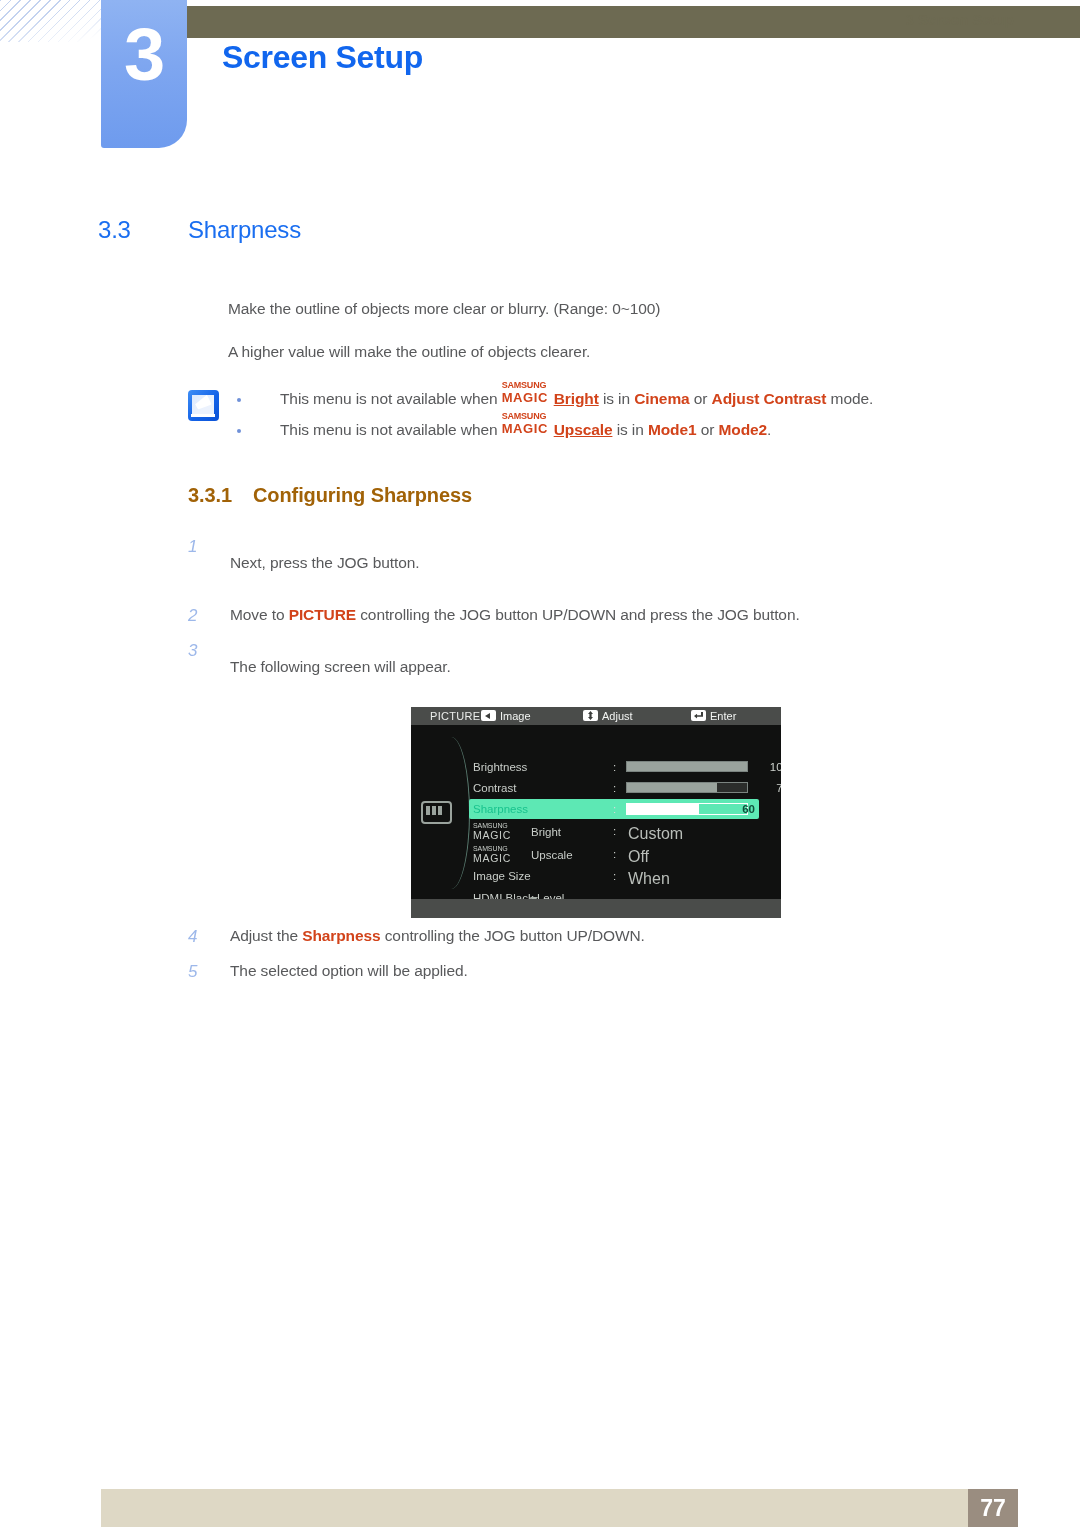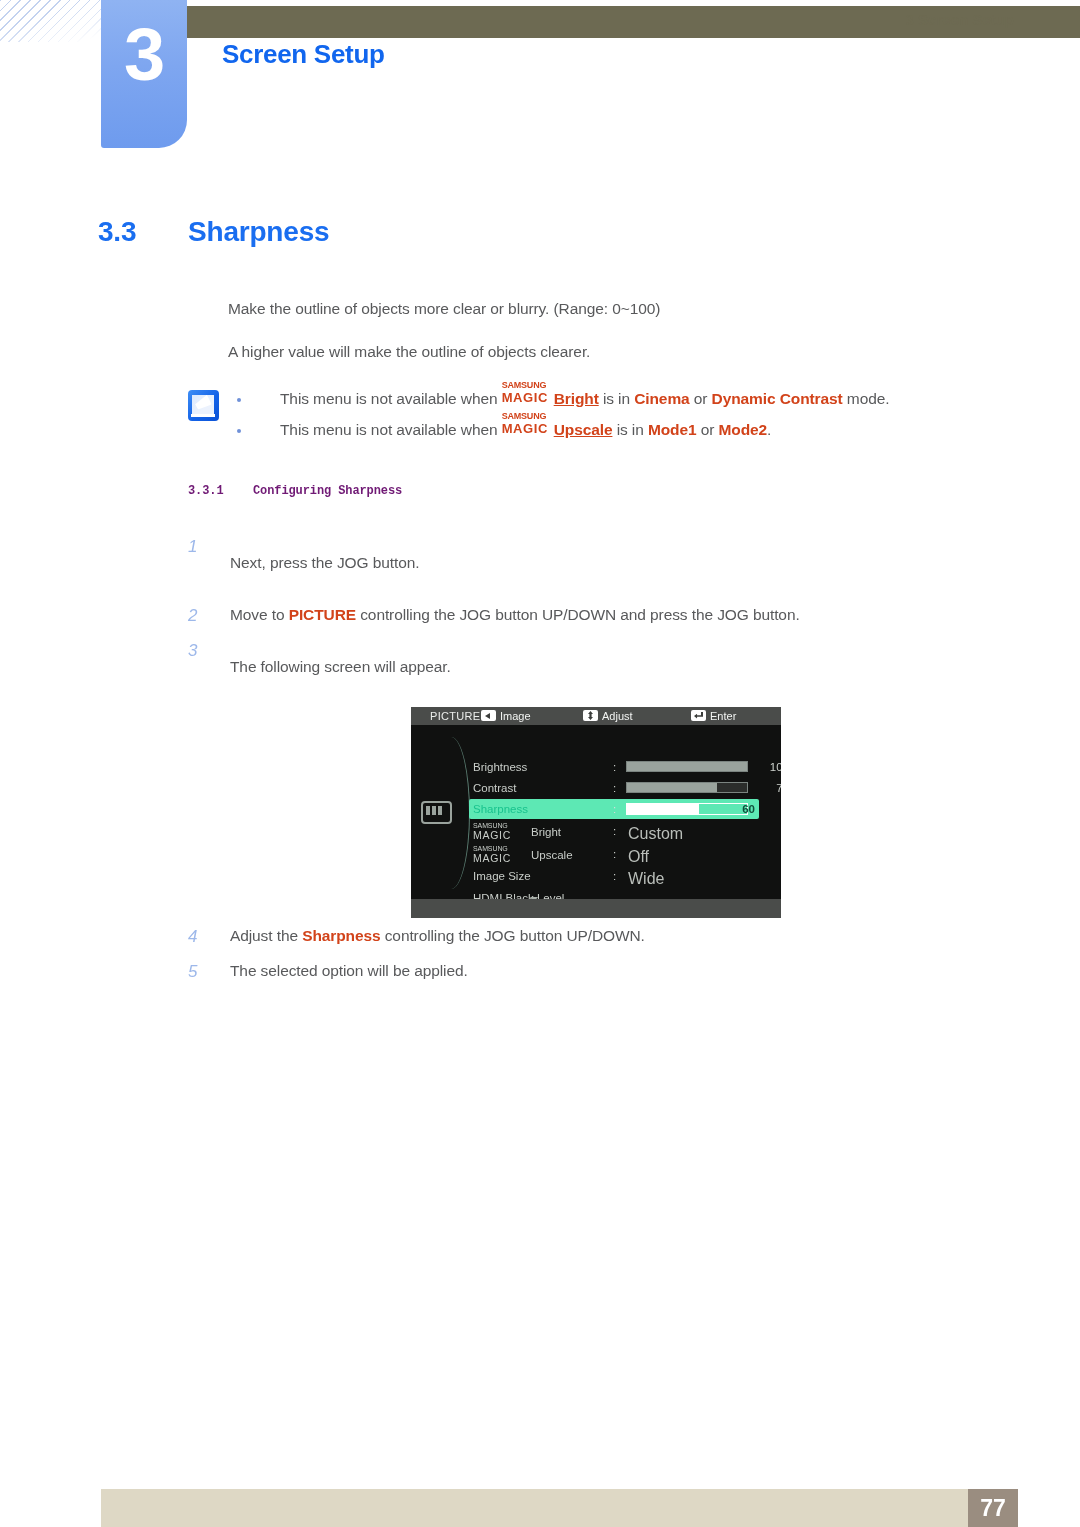--- a/index.html
+++ b/index.html
@@ -63,48 +63,47 @@
     font-size: 74px;
     font-weight: bold;
     color: #ffffff;
     line-height: 1;
     letter-spacing: -1px;
   }
   .chap-title {
     position: absolute;
     left: 222px;
     top: 39px;
-    font-size: 26px;
+    font-size: 32px;
     font-weight: bold;
     color: #1166ee;
     letter-spacing: -0.3px;
     text-align: center;
   }
 
   
   .h2 {
     position: absolute;
     left: 98px;
     top: 216px;
-    font-size: 28px;
-    font-weight: bold;
+    font-size: 24px;
+    font-weight: normal;
     color: #1a6ef0;
     letter-spacing: -0.2px;
   }
   .h2 .num { display: inline-block; width: 90px; }
 
   .h3 {
     position: absolute;
     left: 188px;
     top: 484px;
-    font-size: 12px;
-    font-weight: bold;
-    color: #701a75;
+    font-size: 20px;
+    font-weight: bold;
+    color: #a16207;
     letter-spacing: -0.1px;
-    font-family: Liberation Mono, monospace;
   }
   .h3 .num { display: inline-block; width: 65px; }
 
   
   .para {
     position: absolute;
     left: 228px;
     font-size: 15.5px;
     color: #58595b;
     letter-spacing: -0.1px;
@@ -551,21 +550,21 @@
 <div class="para p2">A higher value will make the outline of objects clearer.</div>
 
 <div class="note-icon">
   <div class="sheet"></div>
   <div class="pen"></div>
   <div class="base"></div>
 </div>
 <div class="note-list">
   <div class="note-row">
     <span class="bullet"></span>
-    <span class="txt"><span>This menu is not available when </span><span class="smagic"><span class="s1">SAMSUNG</span><span class="s2">MAGIC</span></span><span class="ul-red">Bright</span><span> is in </span><span class="red">Cinema</span><span> or </span><span class="red">Dynamic Contrast</span><span> mode.</span></span>
+    <span class="txt"><span>This menu is not available when </span><span class="smagic"><span class="s1">SAMSUNG</span><span class="s2">MAGIC</span></span><span class="ul-red">Bright</span><span> is in </span><span class="red">Cinema</span><span> or </span><span class="red">Adjust Contrast</span><span> mode.</span></span>
   </div>
   <div class="note-row">
     <span class="bullet"></span>
     <span class="txt"><span>This menu is not available when </span><span class="smagic"><span class="s1">SAMSUNG</span><span class="s2">MAGIC</span></span><span class="ul-red">Upscale</span><span> is in </span><span class="red">Mode1</span><span> or </span><span class="red">Mode2</span><span>.</span></span>
   </div>
 </div>
 
 <div class="h3">
   <span class="num">3.3.1</span><span>Configuring Sharpness</span>
 </div>
@@ -642,21 +641,21 @@
         <span class="m2">MAGIC</span>
         <span class="m3">Upscale</span>
       </span>
       <span class="colon">:</span>
       <span class="value">Off</span>
     </div>
 
     <div class="osd-row" style="top:121px">
       <span class="label">Image Size</span>
       <span class="colon">:</span>
-      <span class="value">Wide</span>
+      <span class="value">When</span>
     </div>
 
     <div class="osd-row" style="top:143px">
       <span class="label">HDMI Black Level</span>
     </div>
 
     <div class="osd-caret"></div>
   </div>
 
   <div class="osd-footer"></div>

